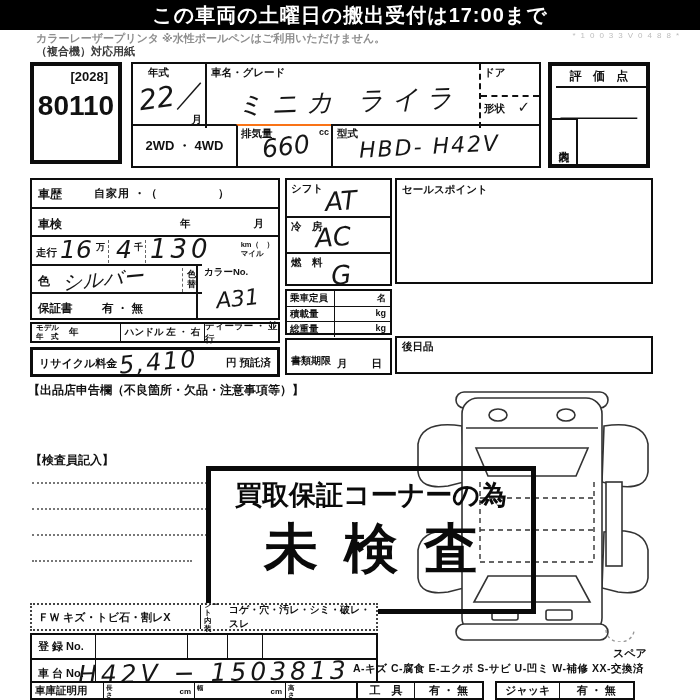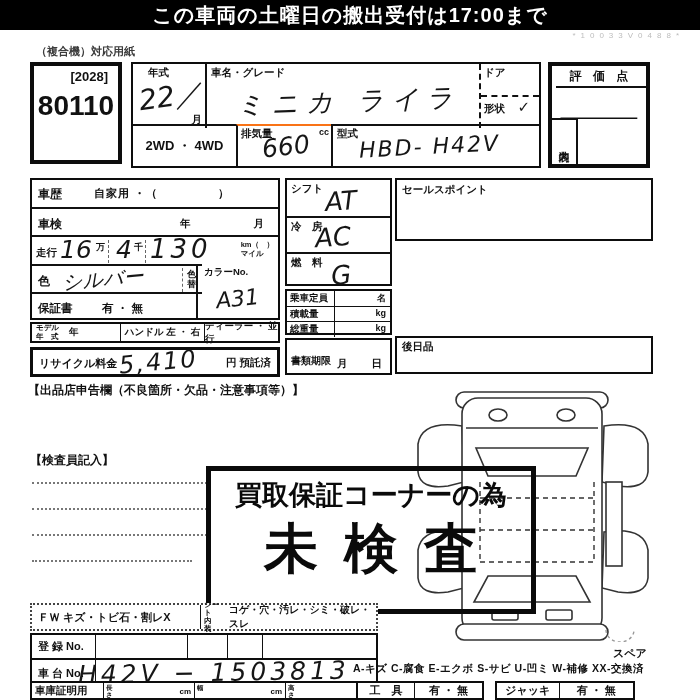--- a/index.html
+++ b/index.html
@@ -64,21 +64,21 @@
   .spec-hw{position:absolute;left:34px;top:4px;font-size:26px;transform:rotate(-4deg);}
   
   .cap{left:285px;top:289px;width:107px;height:46px;}
   .cap-row{position:absolute;left:0;right:0;height:15px;}
   .cap-lab{position:absolute;left:3px;top:1px;font-size:9.5px;font-weight:bold;}
   .cap-unit{position:absolute;right:4px;top:1px;font-size:9px;font-weight:bold;}
   .cap-div{position:absolute;left:47px;top:0;bottom:0;border-left:1px solid #111;}
   
   .docs{left:285px;top:338px;width:107px;height:37px;}
   
-  .sales{left:395px;top:178px;width:258px;height:63px;}
+  .sales{left:395px;top:178px;width:258px;height:106px;}
   
   .equip{left:395px;top:264px;width:258px;height:68px;}
   .equip-lab{position:absolute;left:0;top:0;bottom:0;width:20px;border-right:2px solid #111;
              writing-mode:vertical-rl;text-orientation:upright;font-size:10px;font-weight:bold;
              text-align:center;line-height:20px;letter-spacing:4px;}
   .equip-grid{position:absolute;left:20px;right:0;top:0;height:44px;display:grid;
               grid-template-columns:repeat(5,1fr);grid-template-rows:22px 22px;}
   .equip-cell{border-right:1px solid #111;border-bottom:1px solid #111;display:flex;
               align-items:center;justify-content:center;font-size:10px;font-weight:bold;}
   .equip-cell:nth-child(5n){border-right:none;}
@@ -138,20 +138,21 @@
   .tj-val{flex:1;display:flex;align-items:center;justify-content:center;font-size:11px;font-weight:bold;}
 </style>
 </head>
 <body>
 
 <div class="sheet">
 
   <div class="abs banner">
     <span>この車両の土曜日の搬出受付は17:00まで</span>
   </div>
+  <div class="abs note1">カラーレーザープリンタ ※水性ボールペンはご利用いただけません。</div>
   <div class="abs note2">（複合機）対応用紙</div>
   <div class="abs serial">*10033V0488*</div>
 
   <div class="abs bx-thick lot">
     <div class="abs lot-bracket">[2028]</div>
     <div class="abs lot-number">80110</div>
   </div>
 
   <div class="abs bx main">
     <div class="abs year-cell">

